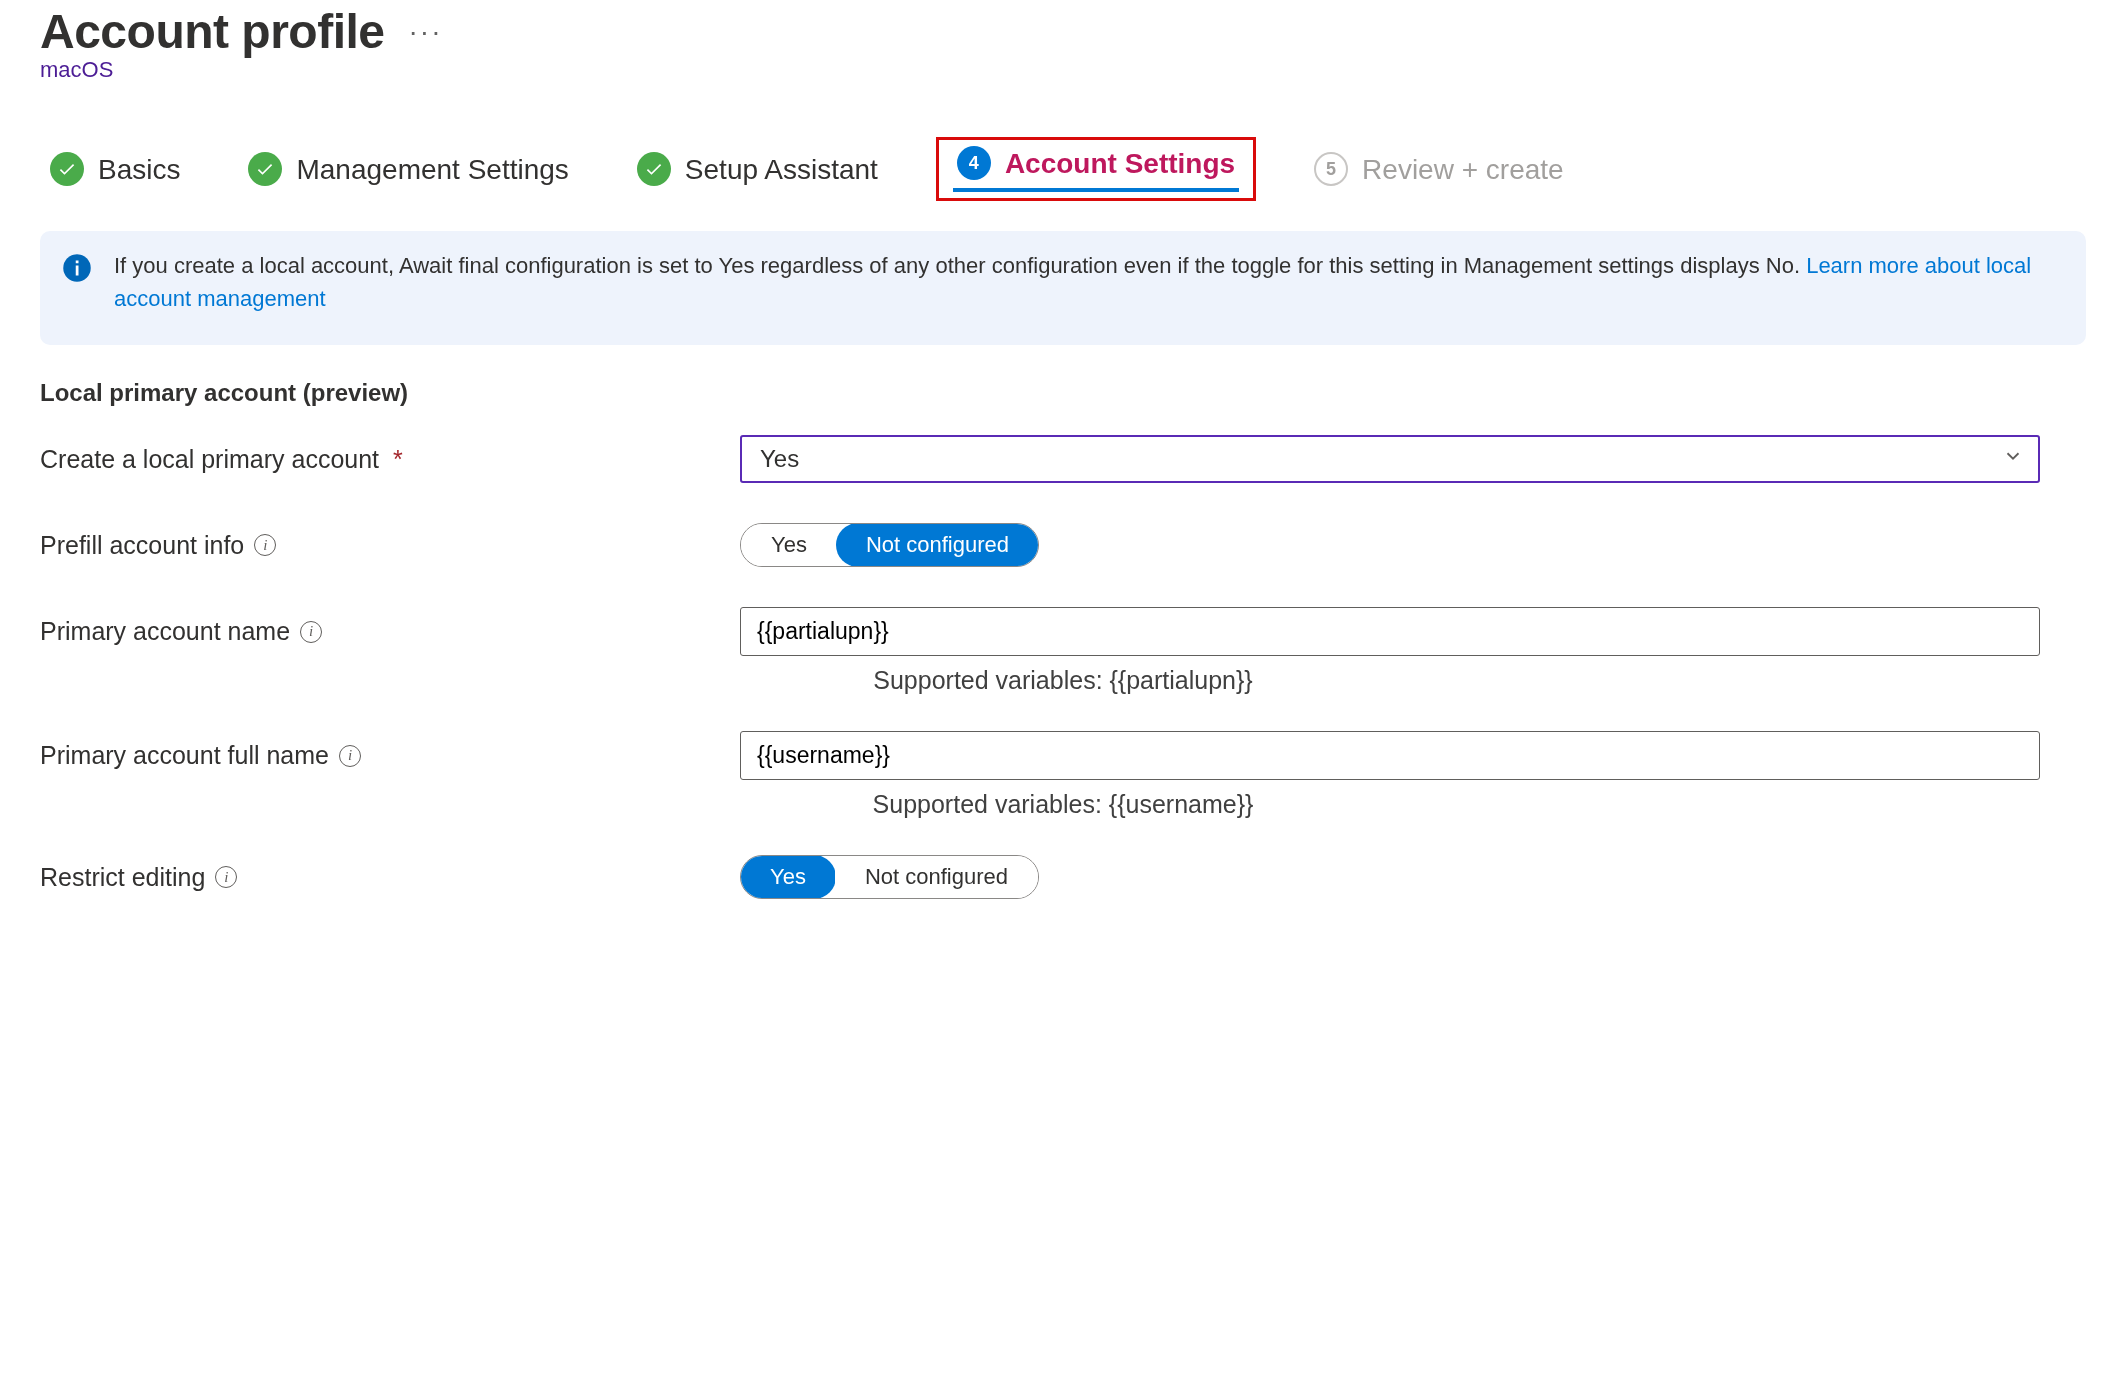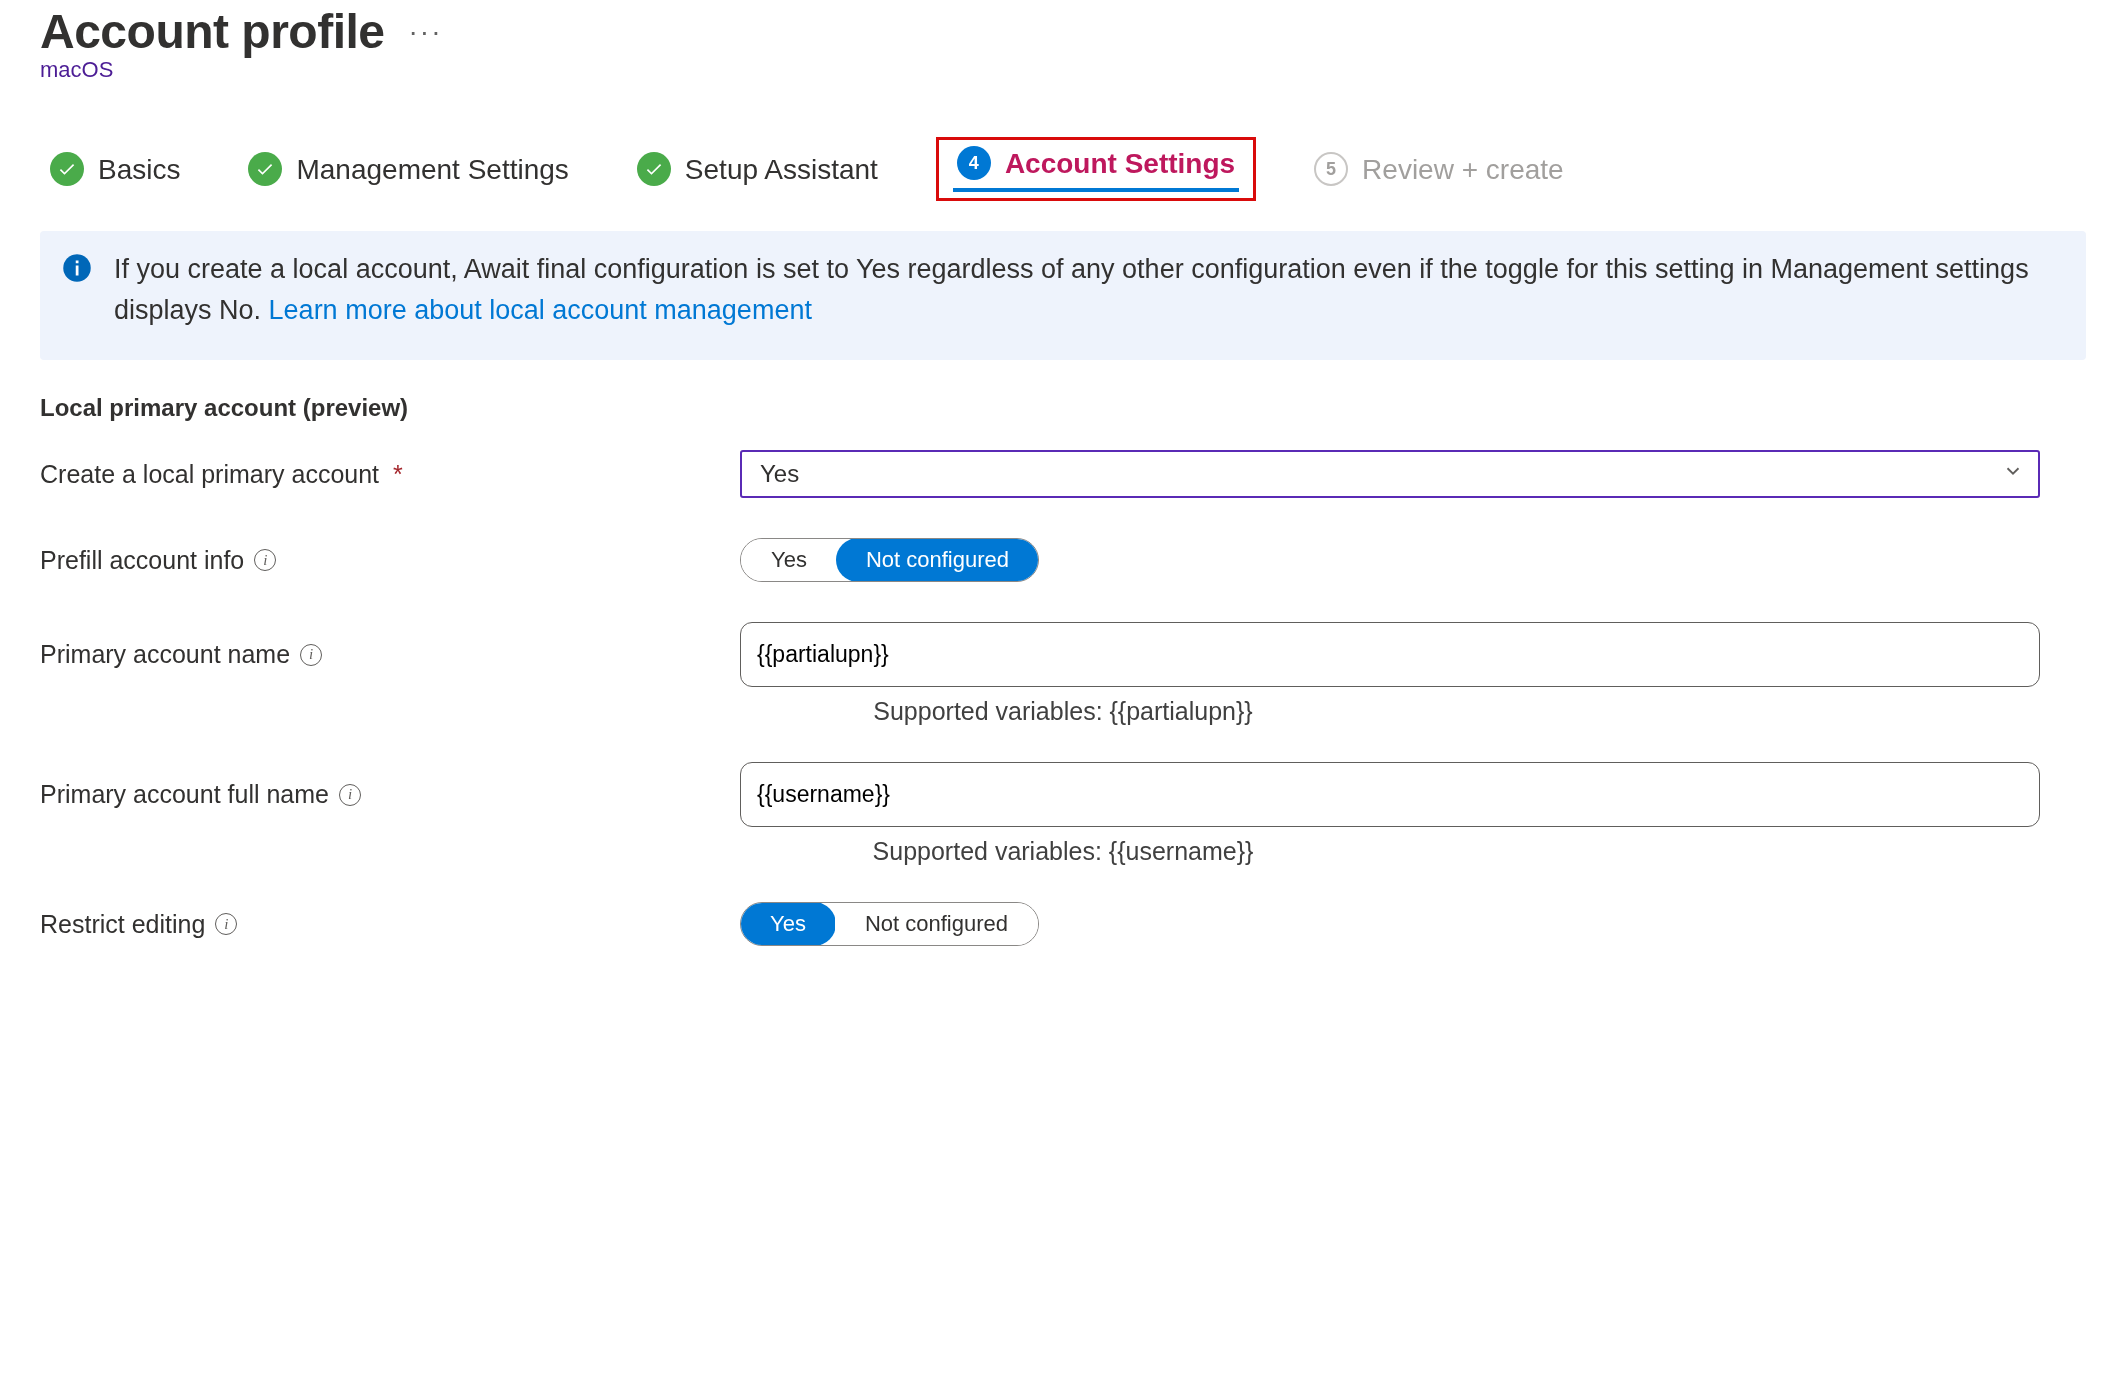--- a/index.html
+++ b/index.html
@@ -51,24 +51,24 @@
   .step.current::after {
     content:""; position:absolute; left:14px; right:14px; bottom:6px;
     height:4px; background: var(--accent);
   }
 
   
   .info-banner {
     background: var(--info-bg);
     display:flex; gap:22px;
     padding: 18px 22px 30px 22px;
-    border-radius:4px;
+    border-radius:10px;
     margin: 30px 0 34px 0;
     line-height:1.5;
-    font-size:27px;
+    font-size:22px;
   }
   .info-banner .icon { flex: 0 0 auto; width:30px; height:30px; margin-top:4px;}
   .info-banner a { color: var(--link); text-decoration:none; }
 
   
   h2.section { font-size:24px; font-weight:600; margin:10px 0 28px 0; }
 
   
   .form-row { display:flex; align-items:center; margin: 0 0 40px 0; }
   .form-row.tight { margin-bottom: 20px; }
@@ -102,21 +102,21 @@
   }
   .pill-group .pill {
     padding: 6px 30px; font-size:22px; display:flex; align-items:center; cursor:pointer;
     background:#fff; color:#323130;
   }
   .pill-group .pill.active { background: var(--accent); color:#fff; border-radius:999px; margin:-1px;}
 
   
   .textfield {
     border:1px solid var(--field-border);
-    border-radius:12px; padding:18px 16px; font-size:23px; width:100%;
+    border-radius:3px; padding:10px 16px; font-size:23px; width:100%;
     background:#fff;
   }
 
   .hint { font-size:25px; color:#404040; margin:-10px 0 36px 0;text-align:center;}
 
 </style>
 </head>
 <body>
 
 <div class="page-title-row">

